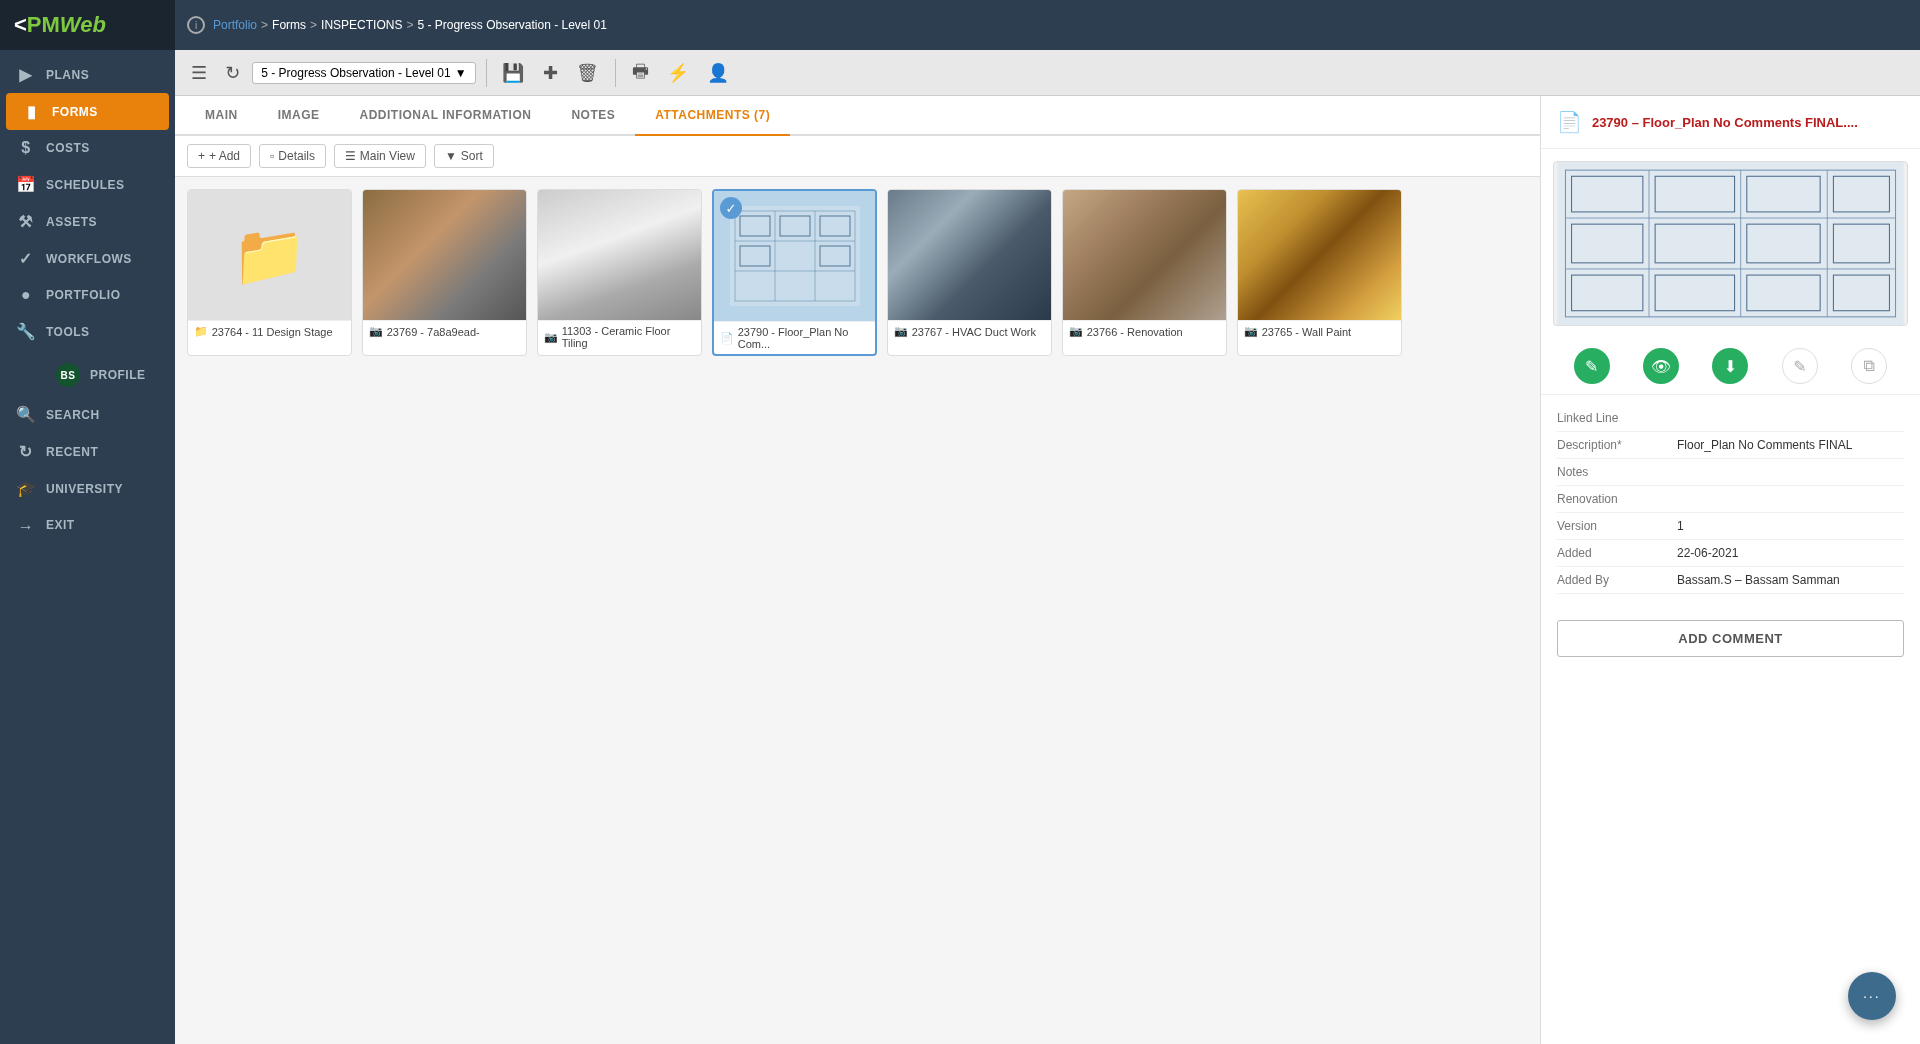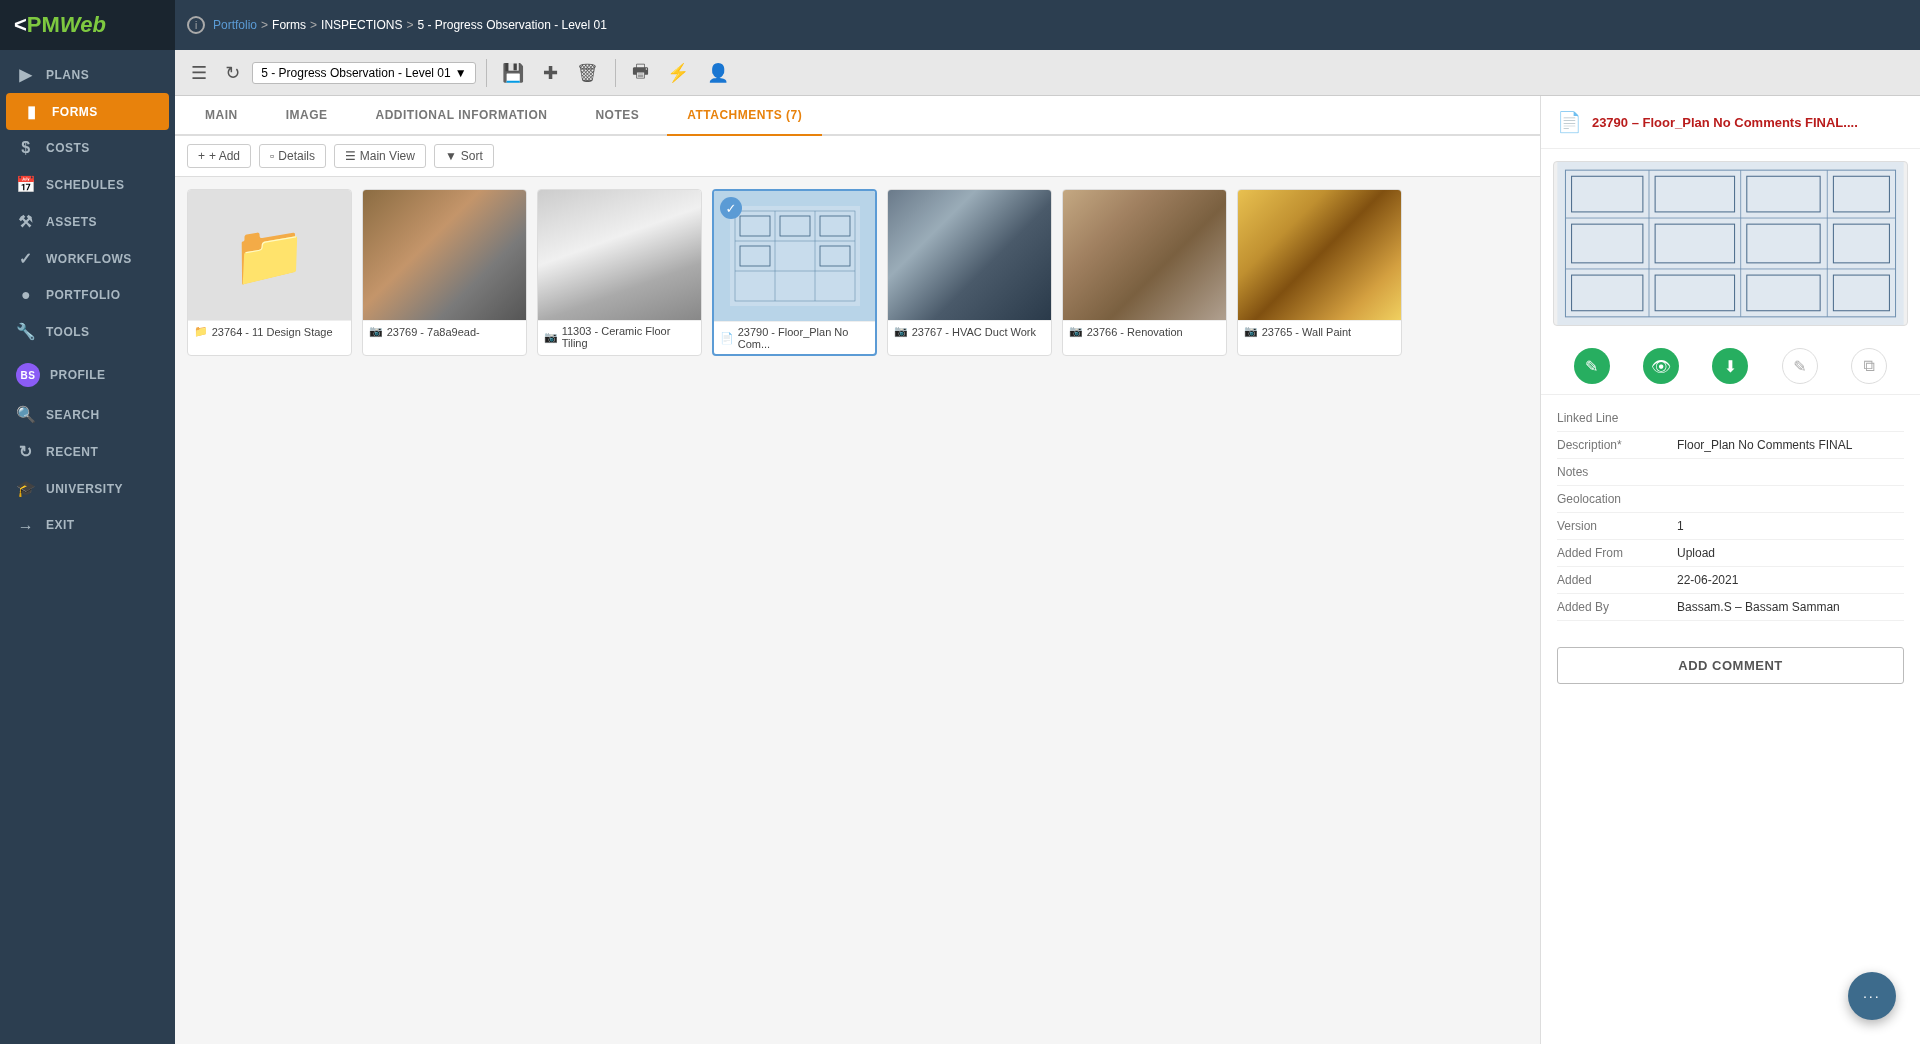--- a/index.html
+++ b/index.html
@@ -42,22 +42,22 @@
       font-size: 12px;
       font-weight: 600;
       letter-spacing: 0.5px;
       cursor: pointer;
       text-transform: uppercase;
     }
     .nav-item.active { background: #e8820c; color: white; border-radius: 4px; margin: 0 6px; }
     .nav-icon { font-size: 16px; width: 20px; text-align: center; }
     .nav-item.profile-item { margin-top: 4px; }
     .avatar-circle {
-      width: 24px; height: 24px; border-radius: 50%; background: #8b5cf6;
-      display: flex; align-items: center; justify-content: center; color: white; font-size: 10px;
+      width: 24px; height: 24px; border-radius: 50%; background: #14532d;
+      display: flex; align-items: center; justify-content: center; color: white; font-size: 10px; margin-left: 40px;
     }
 
     
     .main-area { flex: 1; display: flex; flex-direction: column; overflow: hidden; }
 
     
     .topbar {
       background: #2c3e50;
       height: 50px;
       display: flex;
@@ -99,21 +99,20 @@
     
     .content-area { flex: 1; display: flex; overflow: hidden; }
 
     
     .left-panel { flex: 1; display: flex; flex-direction: column; overflow: hidden; }
 
     
     .tabs-bar {
       display: flex; background: white; border-bottom: 2px solid #ddd;
       padding: 0 10px;
-      gap: 8px;
     }
     .tab {
       padding: 12px 20px; font-size: 12px; font-weight: 600; color: #777;
       cursor: pointer; text-transform: uppercase; letter-spacing: 0.5px;
       border-bottom: 2px solid transparent; margin-bottom: -2px;
     }
     .tab.active { color: #e8820c; border-bottom: 2px solid #e8820c; }
 
     
     .action-bar {
@@ -479,30 +478,26 @@
         </div>
         <div class="meta-row">
           <span class="meta-label">Description*</span>
           <span class="meta-value">Floor_Plan No Comments FINAL</span>
         </div>
         <div class="meta-row">
           <span class="meta-label">Notes</span>
           <span class="meta-value"></span>
         </div>
         <div class="meta-row">
-          <span class="meta-label">Geolocation</span>
+          <span class="meta-label">Renovation</span>
           <span class="meta-value"></span>
         </div>
         <div class="meta-row">
           <span class="meta-label">Version</span>
           <span class="meta-value">1</span>
-        </div>
-        <div class="meta-row">
-          <span class="meta-label">Added From</span>
-          <span class="meta-value">Upload</span>
         </div>
         <div class="meta-row">
           <span class="meta-label">Added</span>
           <span class="meta-value">22-06-2021</span>
         </div>
         <div class="meta-row">
           <span class="meta-label">Added By</span>
           <span class="meta-value">Bassam.S – Bassam Samman</span>
         </div>
       </div>

